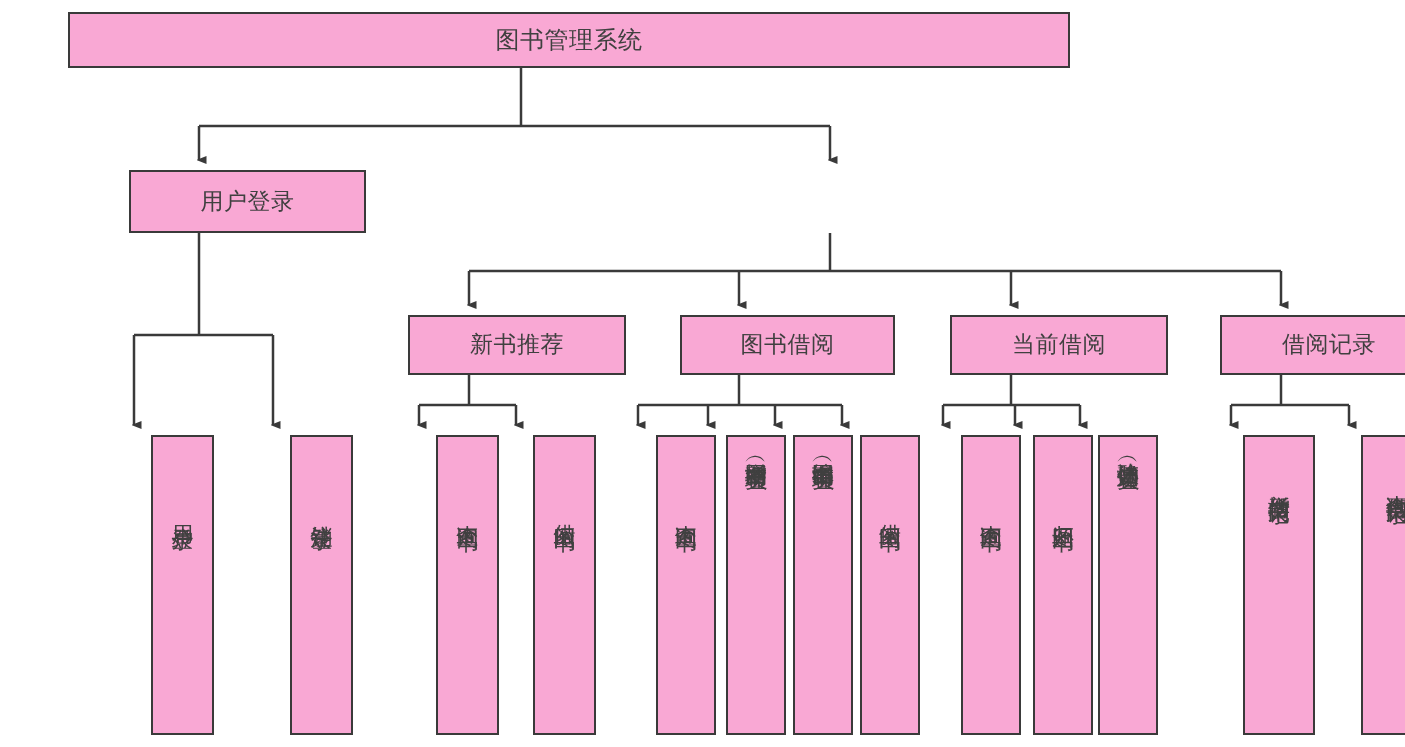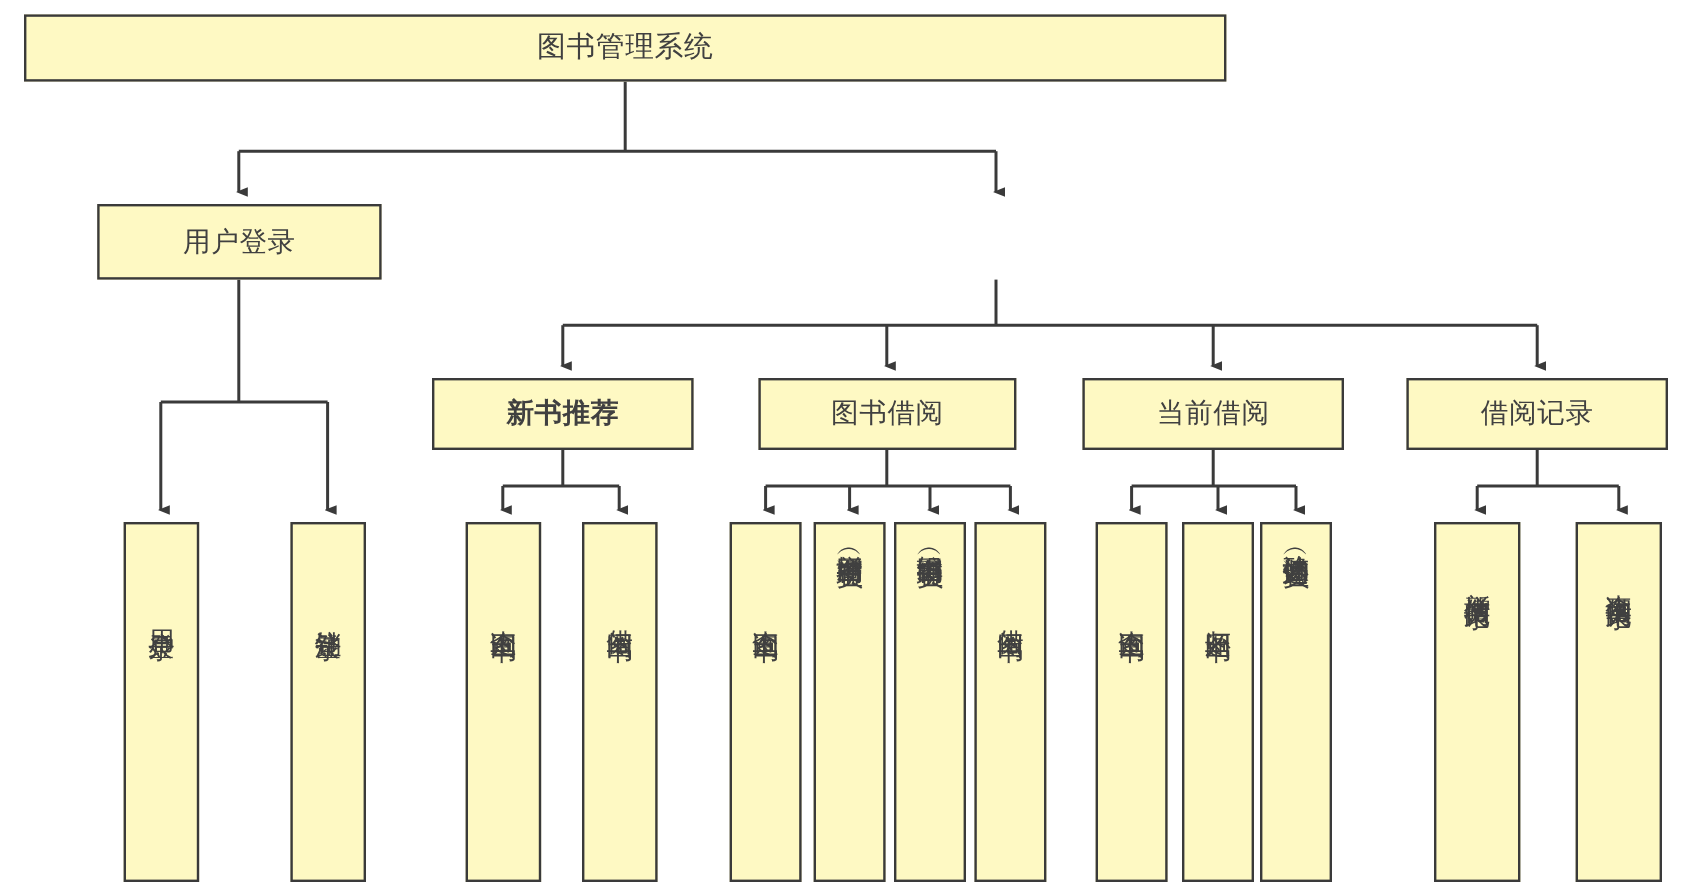--- a/index.html
+++ b/index.html
@@ -24,26 +24,27 @@
     left: 0;
     top: 0;
     width: 1405px;
     height: 747px;
     pointer-events: none;
   }
   .node {
     position: absolute;
     box-sizing: border-box;
     border: 2.5px solid #3a3a3a;
-    background: #fef9c3;
+    background: #f9a8d4;
     display: flex;
     align-items: center;
     justify-content: center;
     color: #404040;
     z-index: 2;
+    margin-left: 48px;
   }
   .node .label {
     color: #404040;
     line-height: 1.12;
     text-align: center;
     white-space: pre;
   }
   .node.horiz .label {
     font-size: 23px;
     letter-spacing: 0.5px;
@@ -132,21 +133,21 @@
   </svg>
 
   <div class="node root horiz" style="left:20px; top:12px; width:1002px; height:56px;">
     <span class="label">图书管理系统</span>
   </div>
 
   <div class="node horiz" style="left:81px; top:170px; width:237px; height:63px;">
     <span class="label">用户登录</span>
   </div>
 
-  <div class="node horiz" style="left:360px; top:315px; width:218px; height:60px;font-weight:bold;">
+  <div class="node horiz" style="left:360px; top:315px; width:218px; height:60px;">
     <span class="label">新书推荐</span>
   </div>
   <div class="node horiz" style="left:632px; top:315px; width:215px; height:60px;">
     <span class="label">图书借阅</span>
   </div>
   <div class="node horiz" style="left:902px; top:315px; width:218px; height:60px;">
     <span class="label">当前借阅</span>
   </div>
   <div class="node horiz" style="left:1172px; top:315px; width:218px; height:60px;">
     <span class="label">借阅记录</span>

